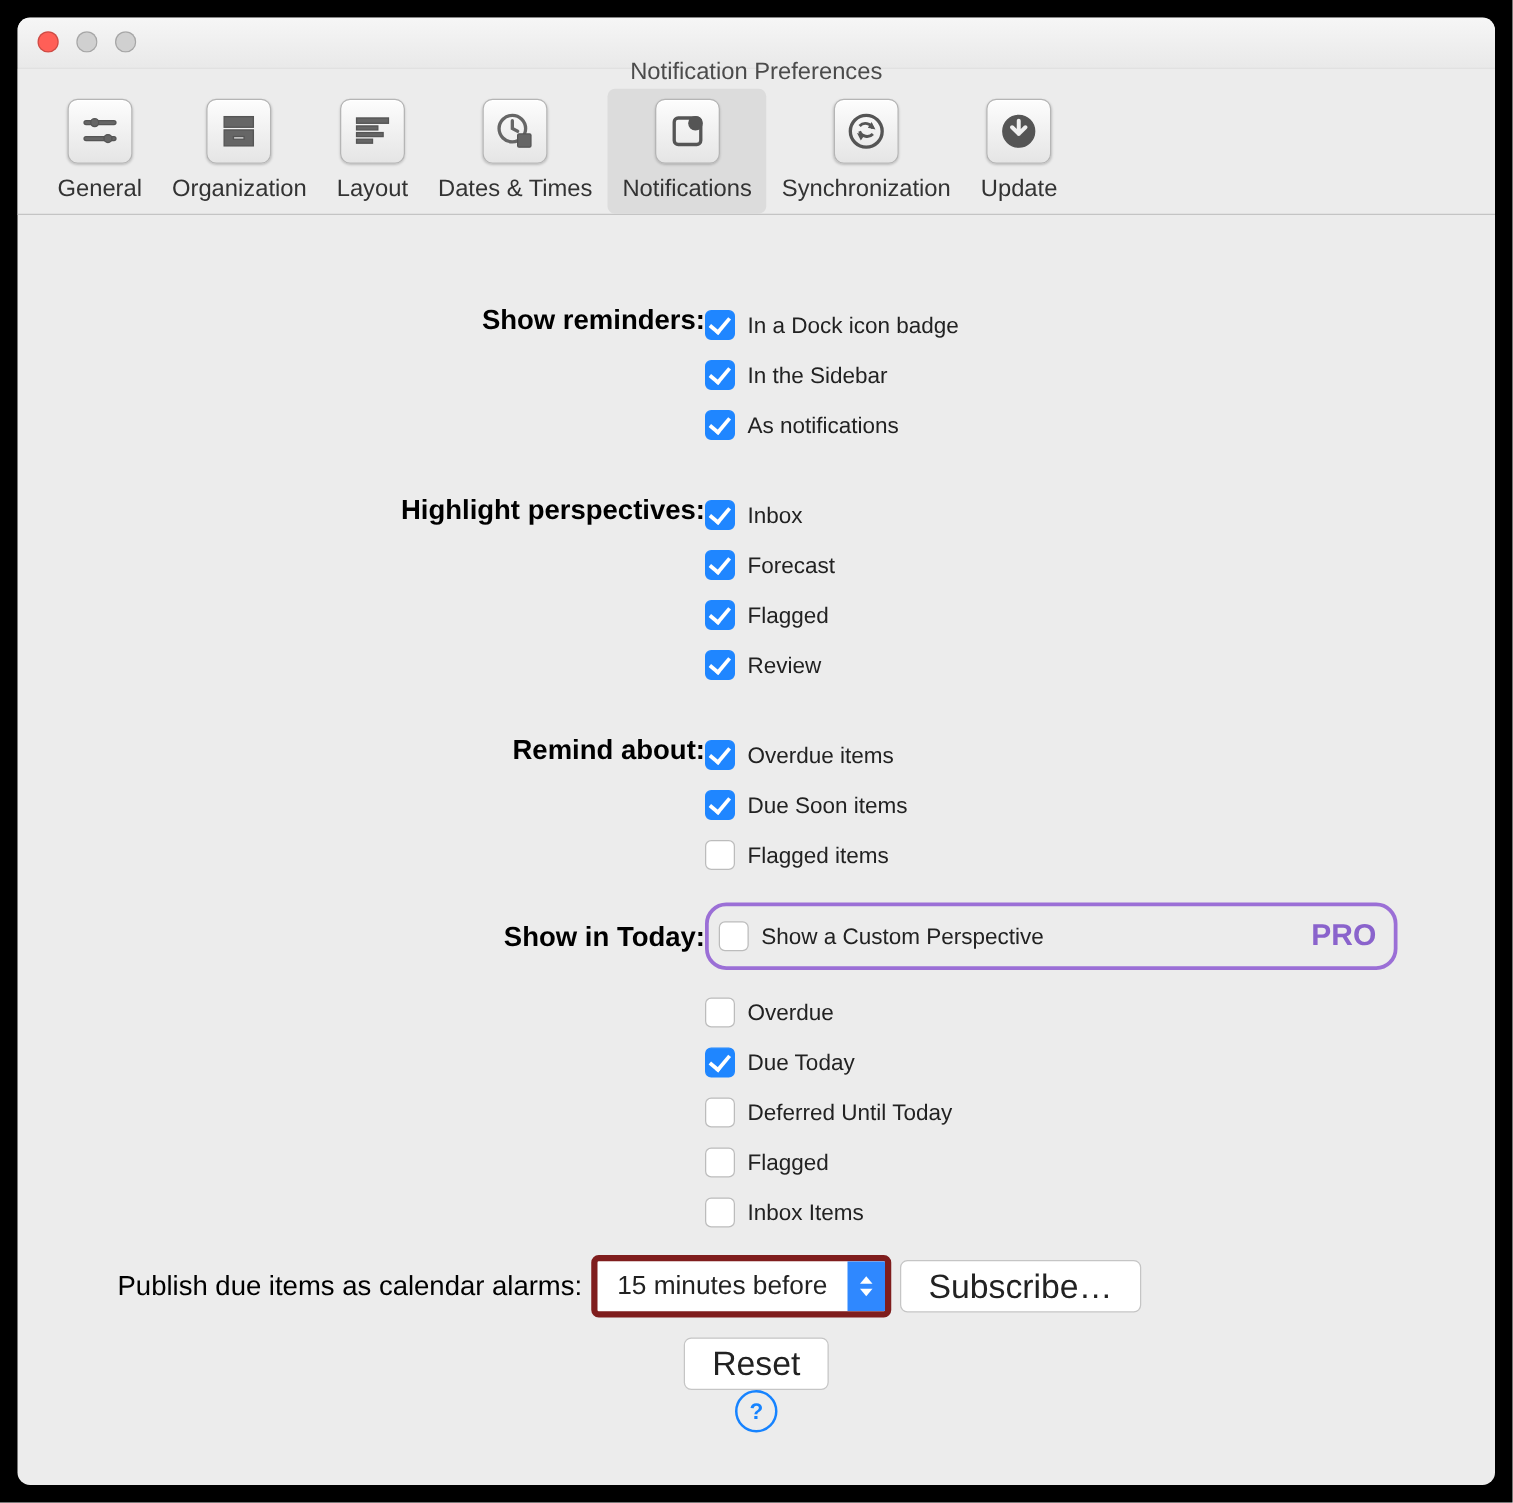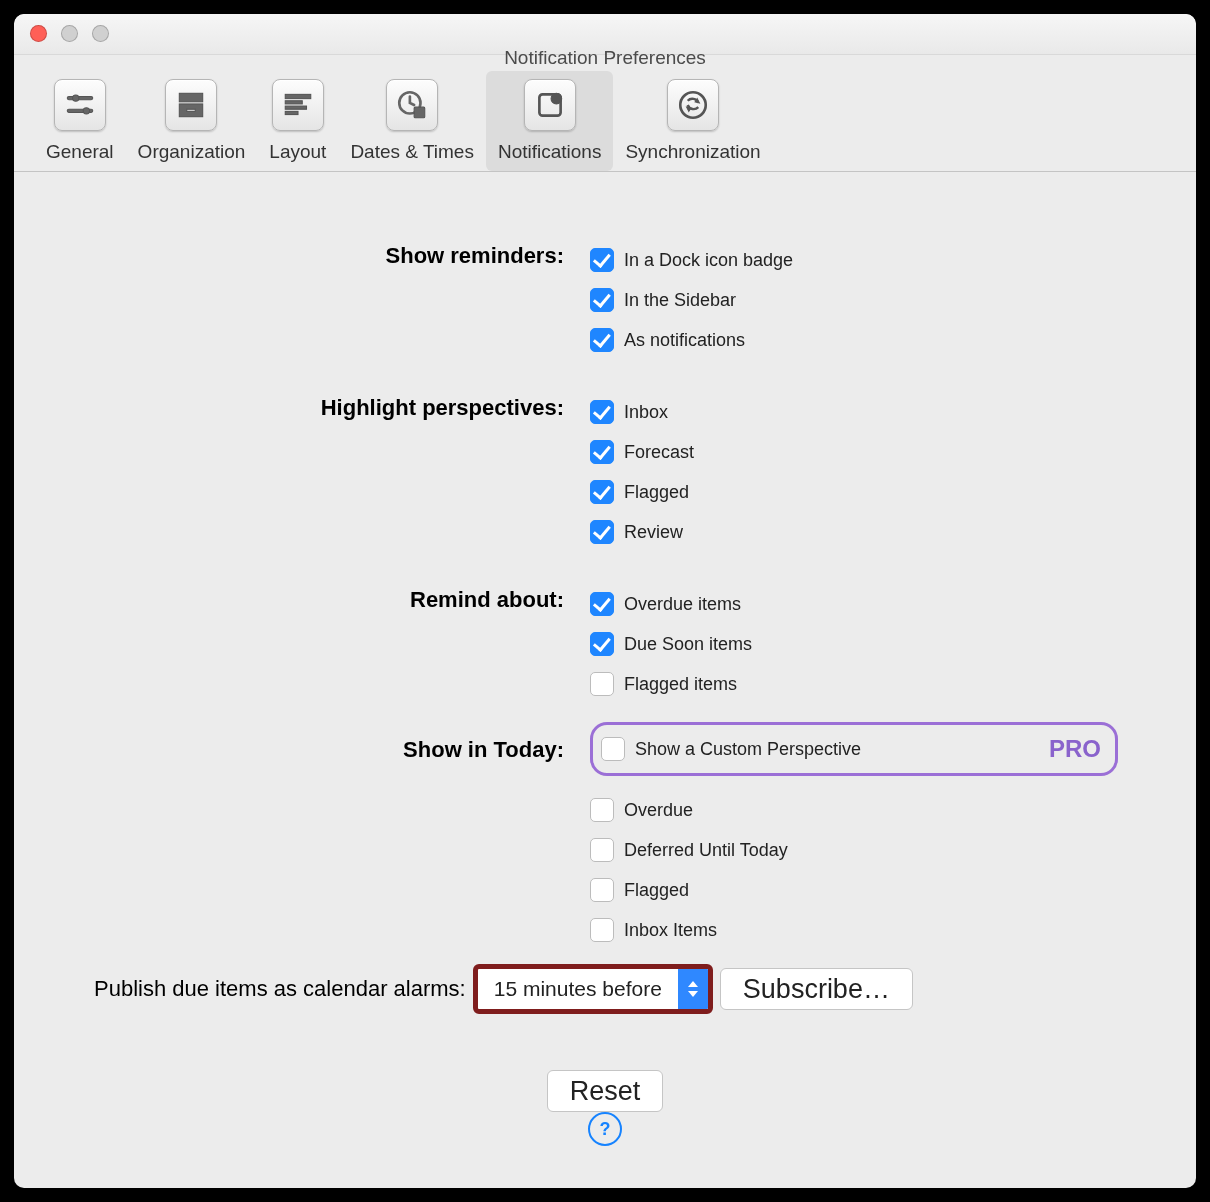--- a/index.html
+++ b/index.html
@@ -59,21 +59,21 @@
     box-shadow:inset 0 1px 0 #fff,0 1px 2px rgba(0,0,0,.2);
     display:flex;align-items:center;justify-content:center;
   }
   .ticon svg{width:34px;height:34px;fill:#555;stroke:#555;}
   
   .content{
     padding:68px 40px 20px 40px;
   }
   .row{display:flex;align-items:flex-start;margin-bottom:4px;}
   .lblcol{
-    width:510px;text-align:right;padding-right:26px;
+    width:510px;text-align:right;padding-right:0;
     font-weight:600;font-size:22px;color:#000;line-height:32px;
   }
   .valcol{flex:1;}
   .ck-line{display:flex;align-items:center;height:40px;gap:10px;font-size:18px;}
   .ckbx{
     width:22px;height:22px;border-radius:5px;border:1px solid #bcbcbc;background:#fff;
     display:flex;align-items:center;justify-content:center;flex:none;
   }
   .ckbx.checked{
     background:#1f86ff;border-color:#1f86ff;
@@ -189,20 +189,29 @@
         <svg viewBox="0 0 32 32">
             <circle cx="16" cy="16" r="12" fill="none" stroke="#555" stroke-width="2.5"></circle>
             <path d="M11 12a6 6 0 0 1 10 2m0 4a6 6 0 0 1-10-2" fill="none" stroke="#555" stroke-width="2.2"></path>
             <path d="M20 10l2 4-4-1z" fill="#555"></path>
             <path d="M12 22l-2-4 4 1z" fill="#555"></path>
           </svg>
       </div>
       <span>Synchronization</span>
     </div>
 
+    <div class="titem">
+      <div class="ticon">
+        <svg viewBox="0 0 32 32">
+            <circle cx="16" cy="16" r="12" fill="#555"></circle>
+            <path d="M16 8v10m0 0l-5-5m5 5l5-5" stroke="#efefef" stroke-width="3" fill="none" stroke-linecap="round" stroke-linejoin="round"></path>
+          </svg>
+      </div>
+      <span>Update</span>
+    </div>
   </div>
 
   <div class="content">
 
     <div class="row">
       <div class="lblcol">Show reminders:</div>
       <div class="valcol" id="sr-col">
           <div class="ck-line">
             <div class="ckbx checked"></div>
             <span>In a Dock icon badge</span>
@@ -271,20 +280,24 @@
           </div>
           <span class="pro-badge">PRO</span>
         </div>
         <div style="height:14px;"></div>
         <div id="sit-col">
             <div class="ck-line">
               <div class="ckbx"></div>
               <span>Overdue</span>
             </div>
             <div class="ck-line">
+              <div class="ckbx checked"></div>
+              <span>Due Today</span>
+            </div>
+            <div class="ck-line">
               <div class="ckbx"></div>
               <span>Deferred Until Today</span>
             </div>
             <div class="ck-line">
               <div class="ckbx"></div>
               <span>Flagged</span>
             </div>
             <div class="ck-line">
               <div class="ckbx"></div>
               <span>Inbox Items</span>

